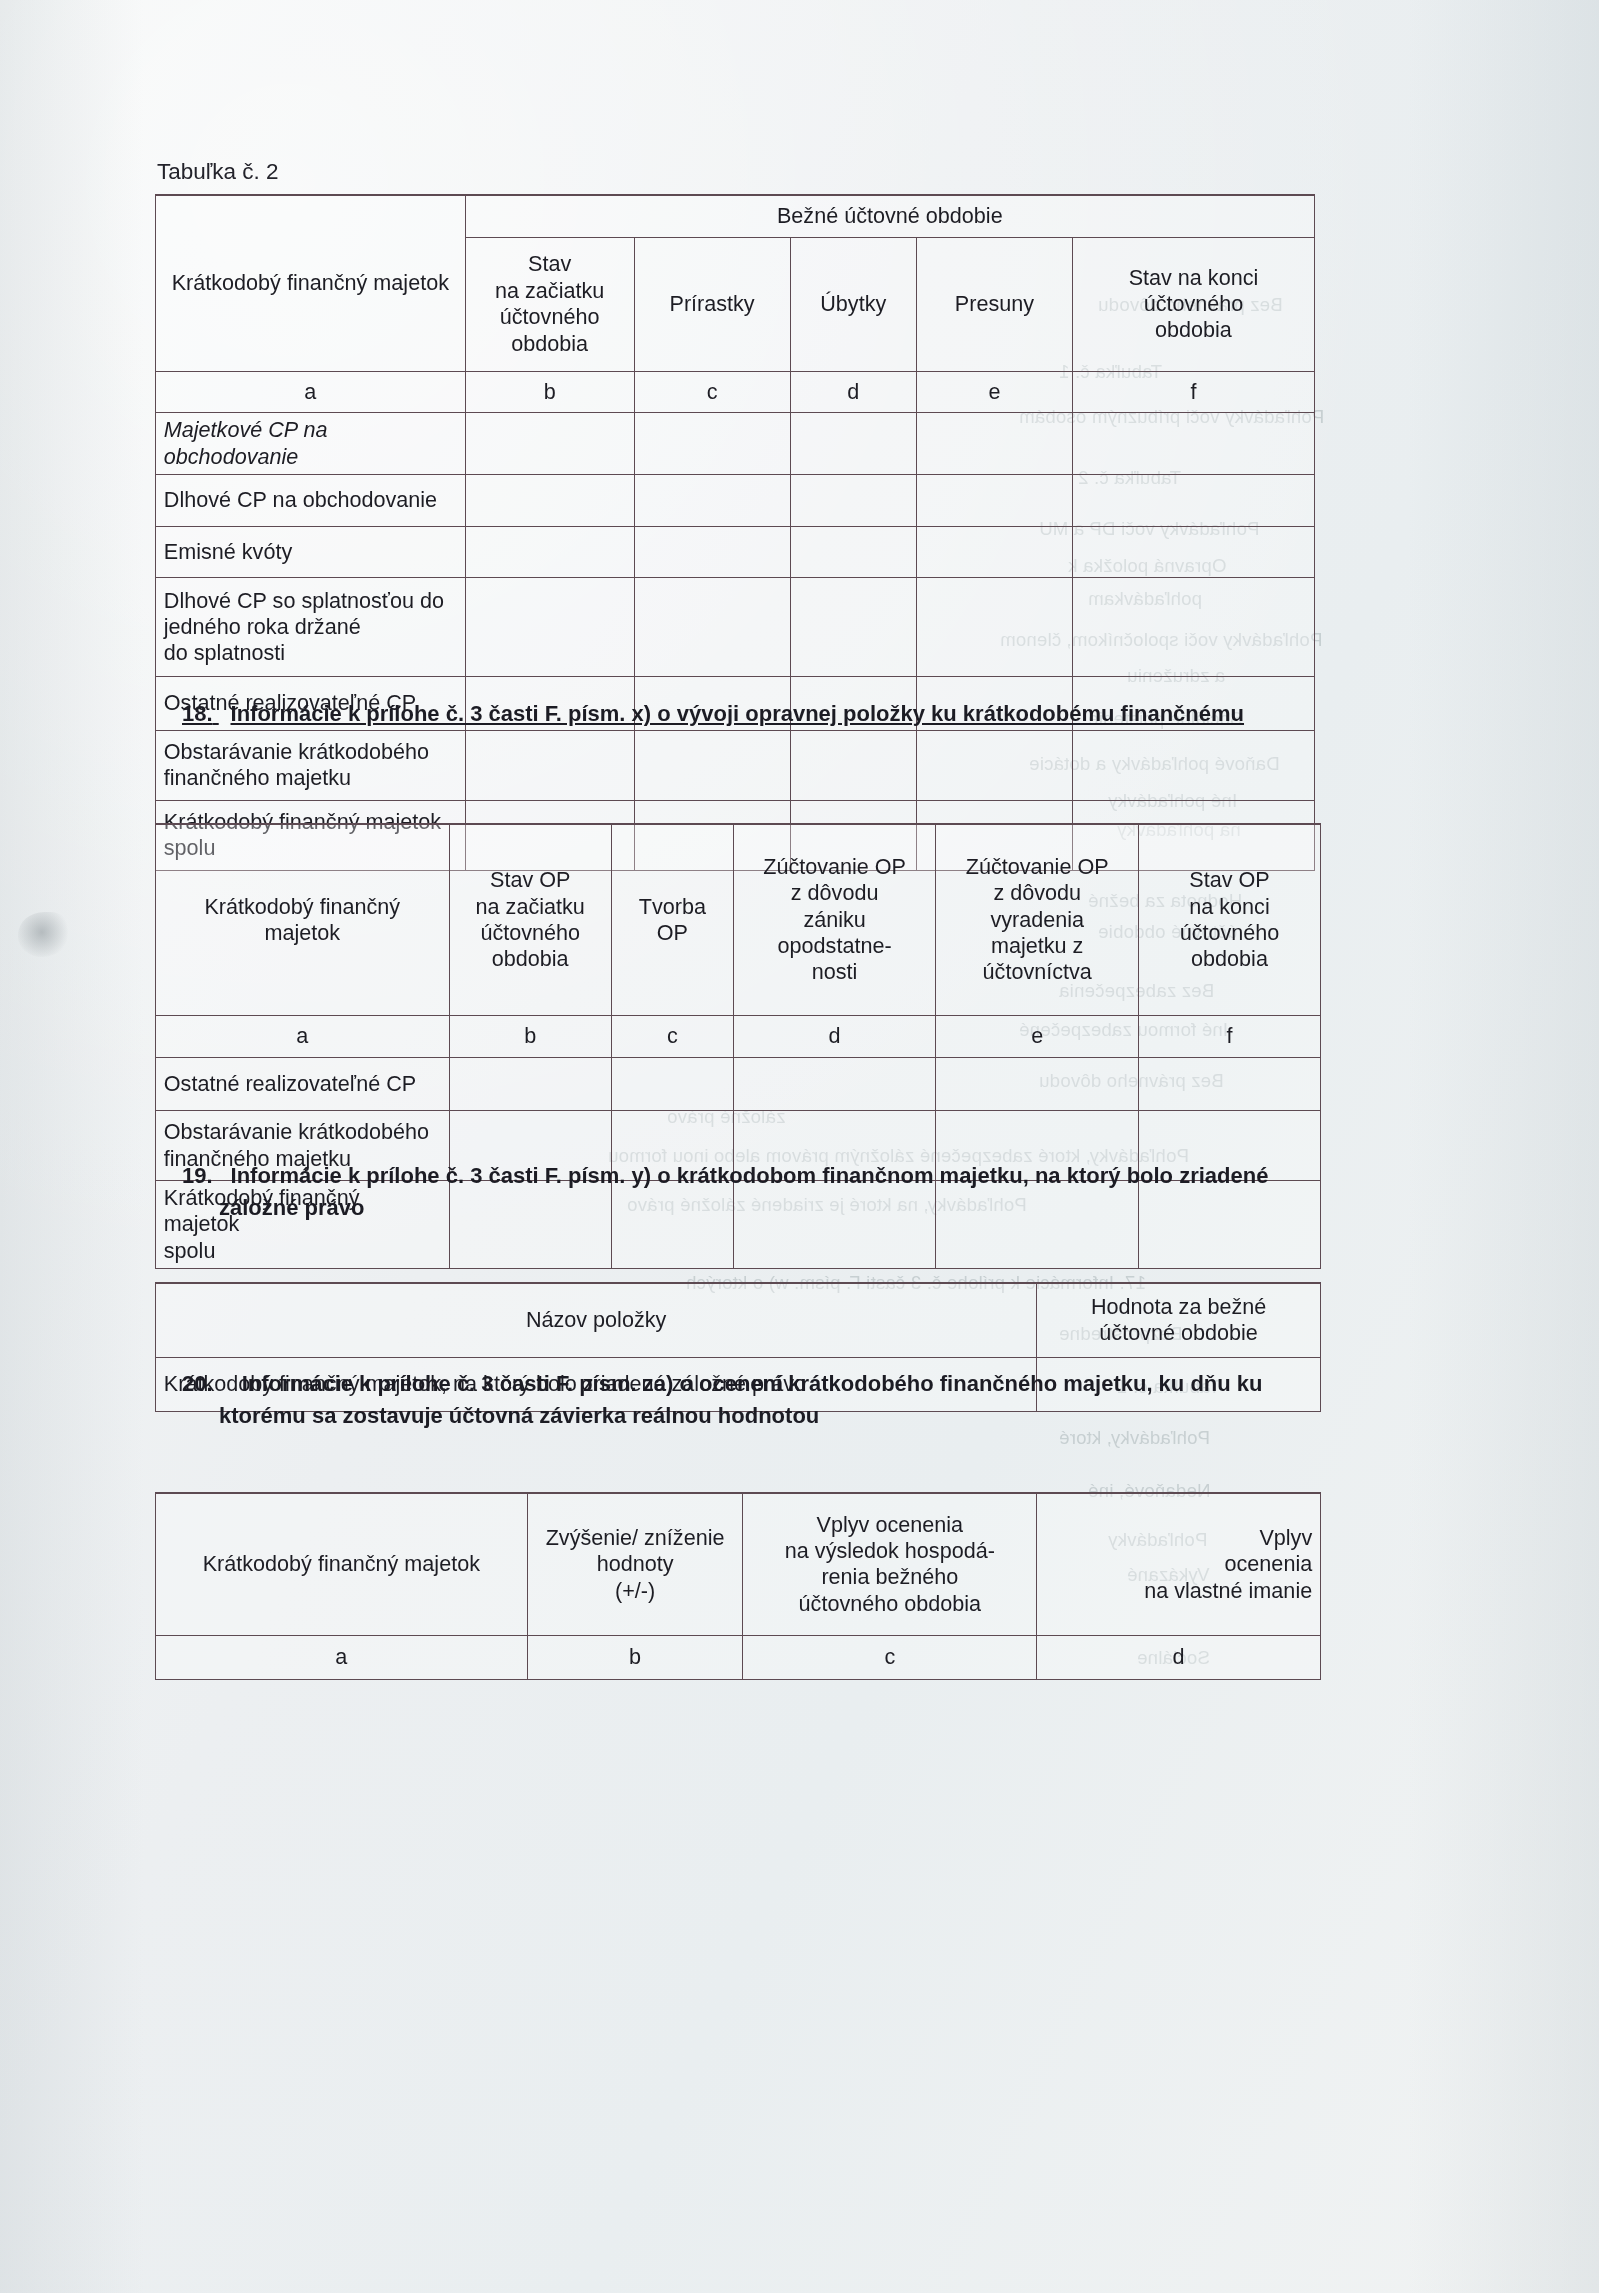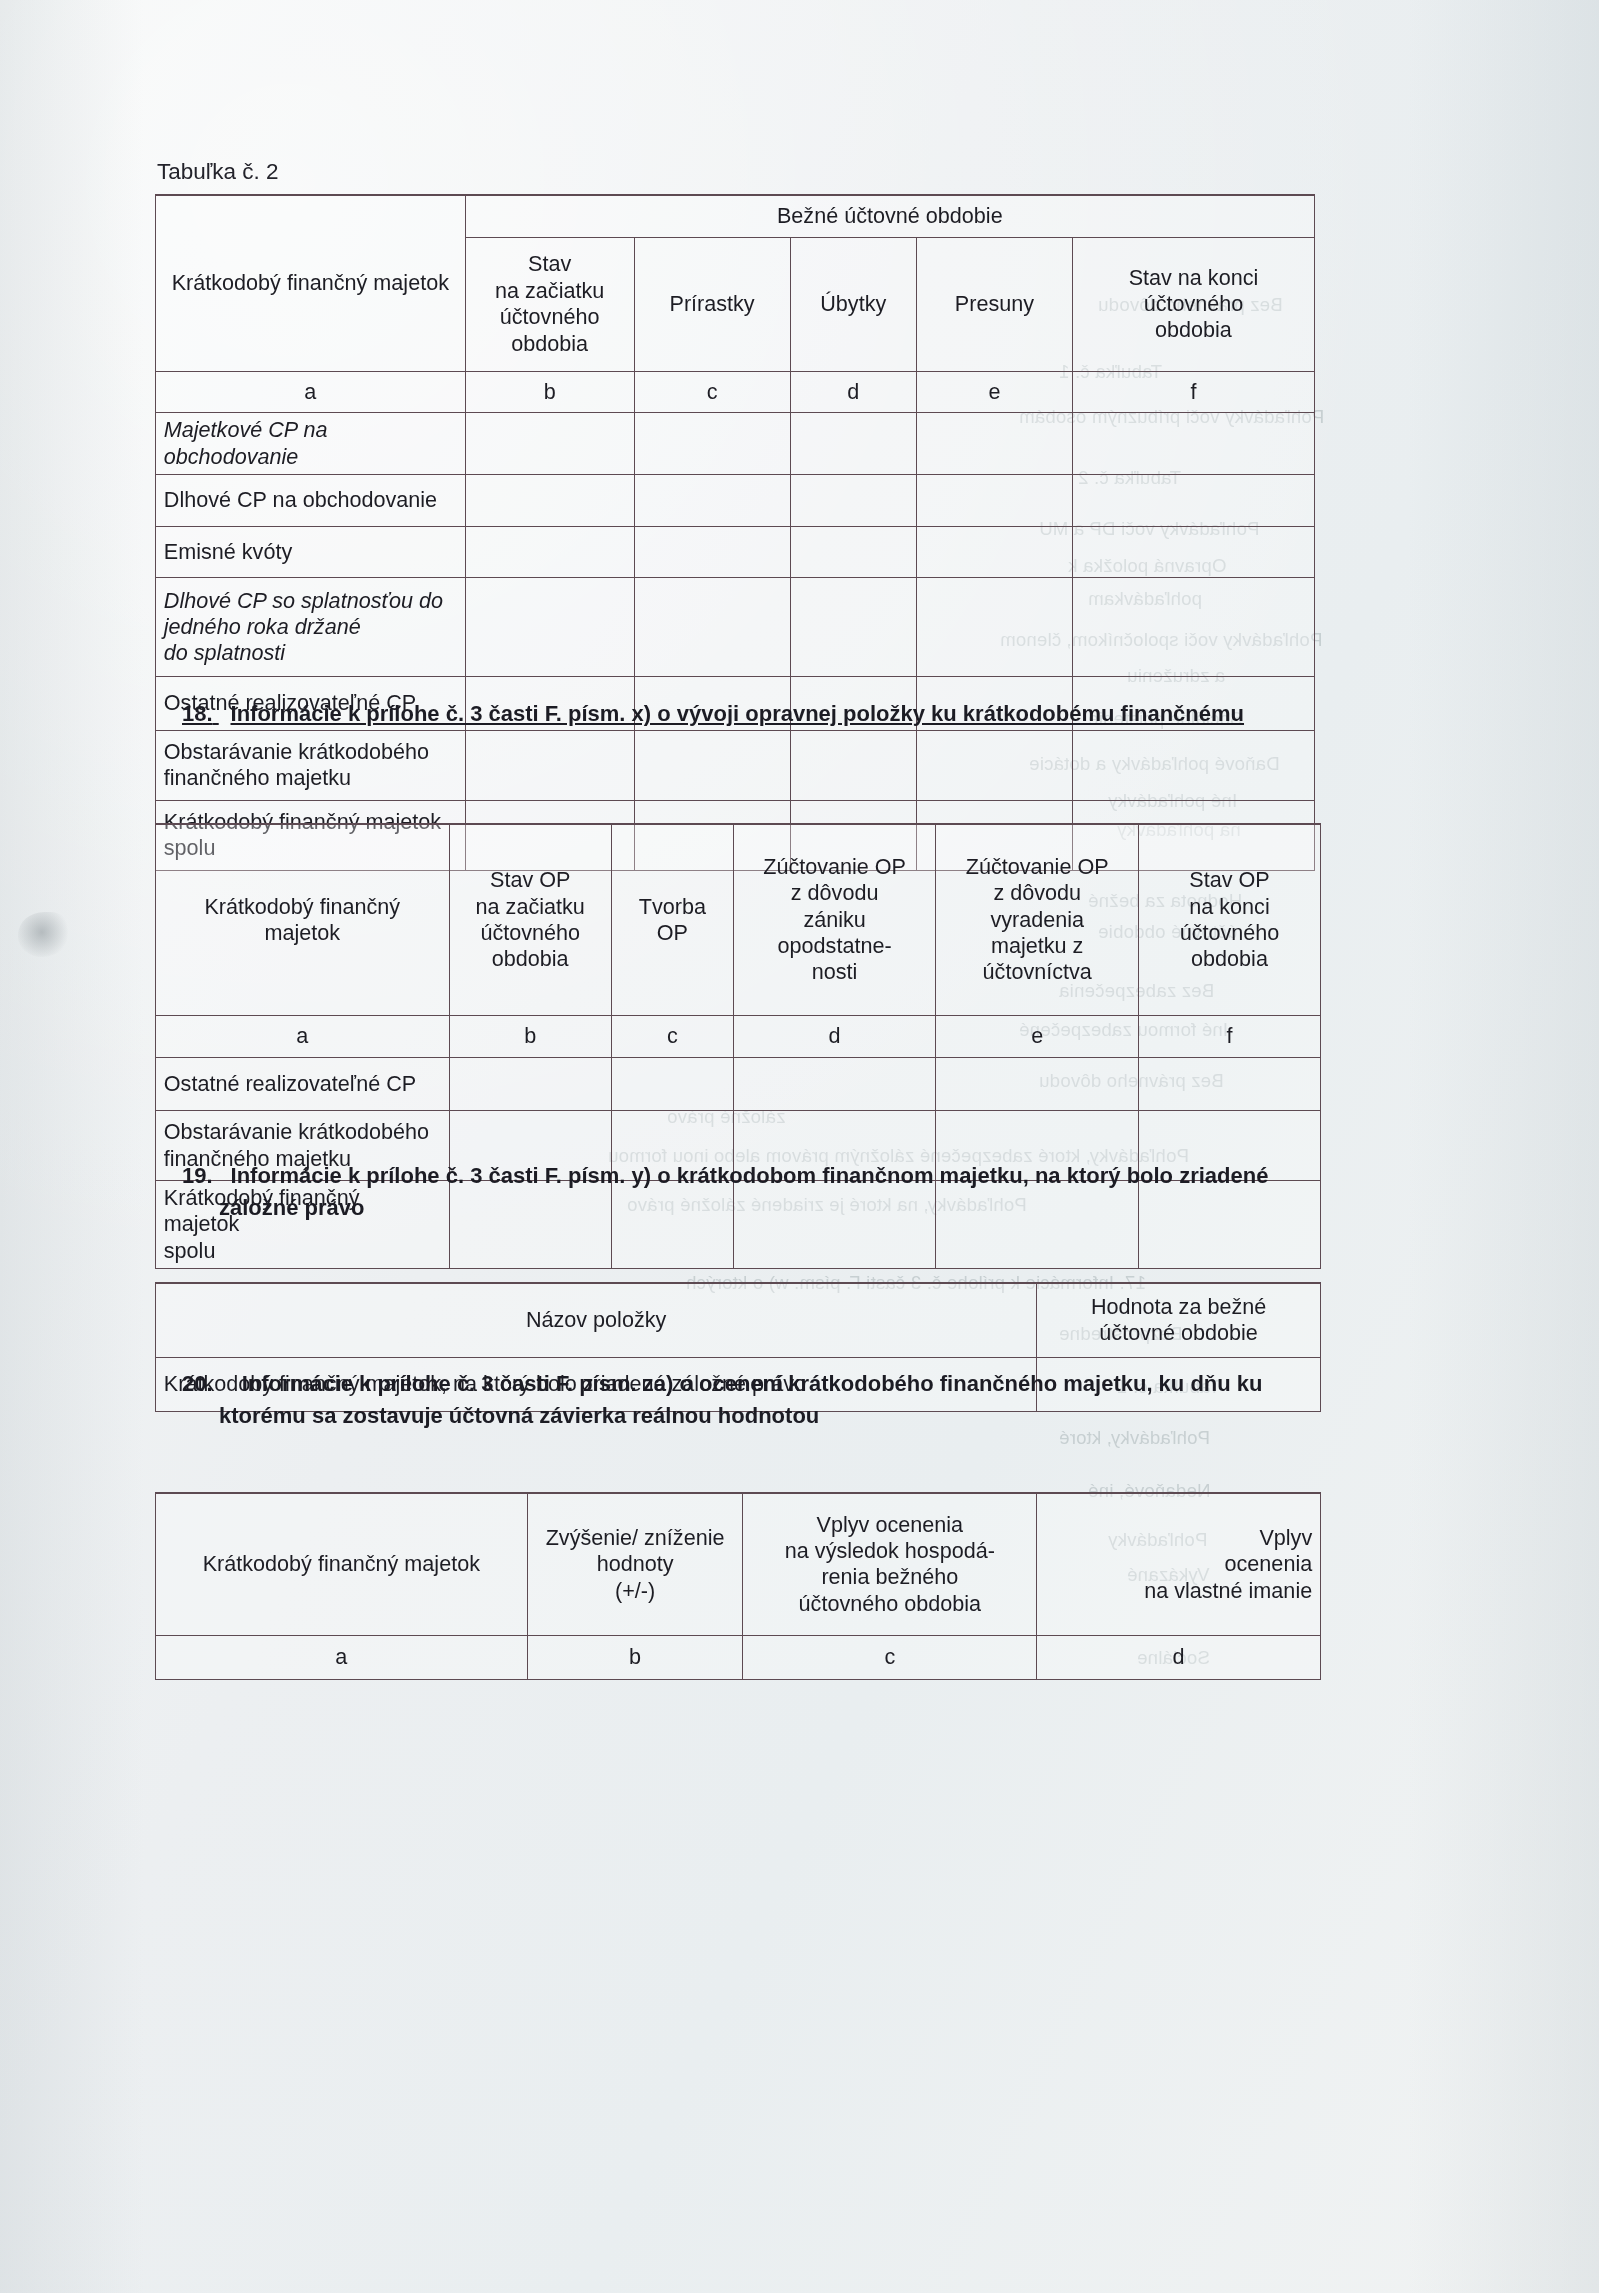--- a/index.html
+++ b/index.html
@@ -193,21 +193,21 @@
     </tr>
     <tr>
       <td class="lft" style="height:43px; white-space:pre-line;">Emisné kvóty</td>
       <td></td>
       <td></td>
       <td></td>
       <td></td>
       <td></td>
     </tr>
     <tr>
-      <td class="lft" style="height:90px; white-space:pre-line;font-style:italic;">Dlhové CP so splatnosťou do
+      <td class="lft" style="height:90px; white-space:pre-line;">Dlhové CP so splatnosťou do
 jedného roka držané
 do splatnosti</td>
       <td></td>
       <td></td>
       <td></td>
       <td></td>
       <td></td>
     </tr>
     <tr>
       <td class="lft" style="height:45px; white-space:pre-line;">Ostatné realizovateľné CP</td>

